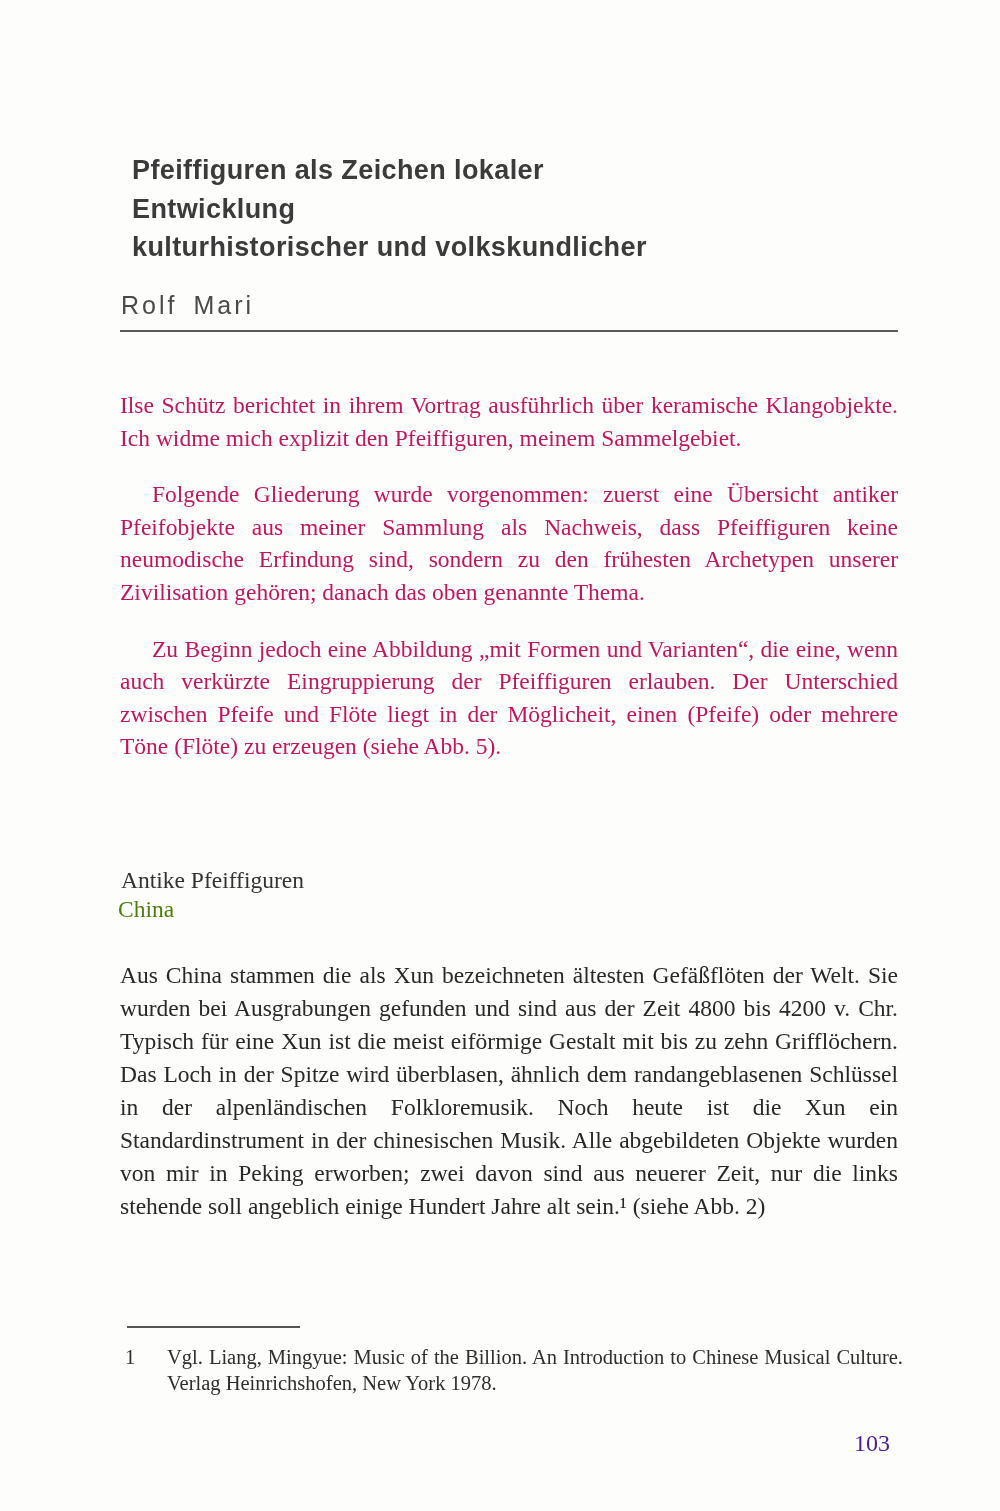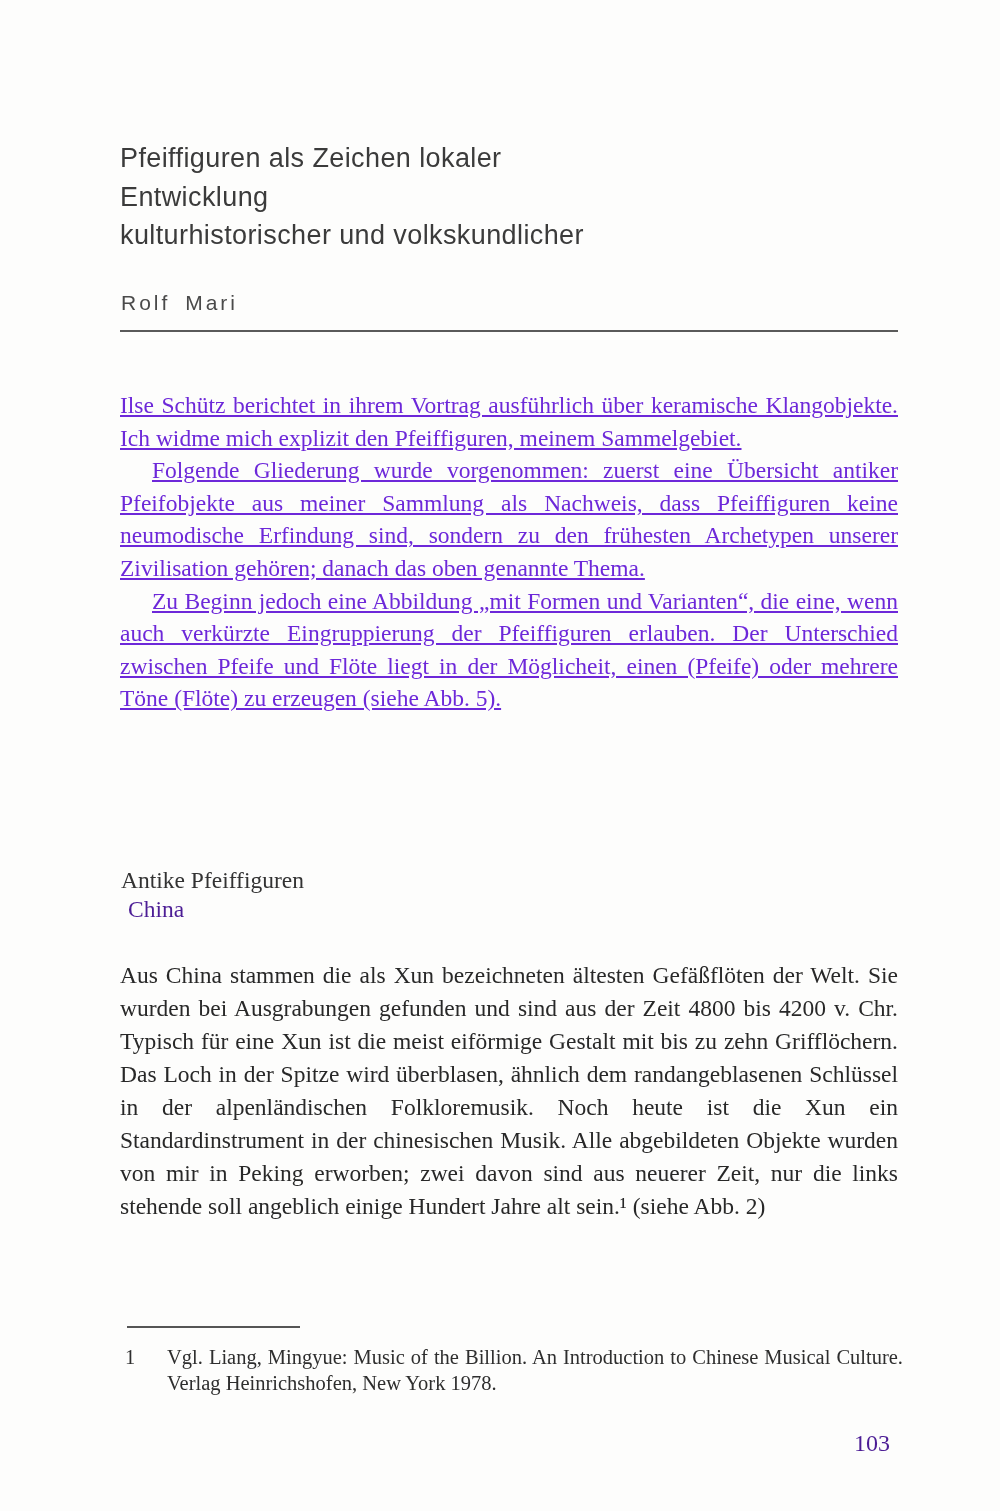--- a/index.html
+++ b/index.html
@@ -14,78 +14,78 @@
     background: #fdfdfc;
     overflow: hidden;
     font-family: "Liberation Serif", serif;
     color: #2b2b2b;
   }
   .title {
     position: absolute;
     left: 120px;
     top: 139px;
     width: 800px;
-    margin: 0;
+    margin: 12px;
     font-family: "Liberation Sans", sans-serif;
-    font-weight: normal;
+    font-weight: bold;
     font-size: 27px;
     line-height: 38.5px;
     letter-spacing: 0.4px;
     color: #3b3b3b;
   }
   .author {
     position: absolute;
     left: 121px;
     top: 291px;
     font-family: "Liberation Sans", sans-serif;
     font-weight: 400;
-    font-size: 21px;
+    font-size: 25px;
     letter-spacing: 3px;
     word-spacing: 6px;
     color: #4a4a4a;
   }
   .author-rule {
     position: absolute;
     left: 120px;
     top: 330px;
     width: 778px;
     height: 2px;
     background: #5a5a5a;
   }
   .body-text {
     position: absolute;
     left: 120px;
     top: 389px;
     width: 778px;
     font-size: 23.5px;
     line-height: 32.6px;
     text-align: justify;
-    color: #6d28d9;
-    text-decoration: underline;
+    color: #be185d;
   }
   .body-text p {
     margin: 0;
   }
   .body-text p.indent {
     text-indent: 32px;
+    margin-top: 24px;
   }
   .section-heading {
     position: absolute;
     left: 121px;
     top: 835px;
     font-size: 23.5px;
     color: #333333;
     margin-top: 32px;
   }
   .subsection-heading {
     position: absolute;
-    left: 128px;
+    left: 118px;
     top: 896px;
     font-size: 23.5px;
-    color: #4c1d95;
+    color: #4d7c0f;
   }
   .china-paragraph {
     position: absolute;
     left: 120px;
     top: 959px;
     width: 778px;
     font-size: 23.5px;
     line-height: 33px;
     text-align: justify;
     color: #282828;

